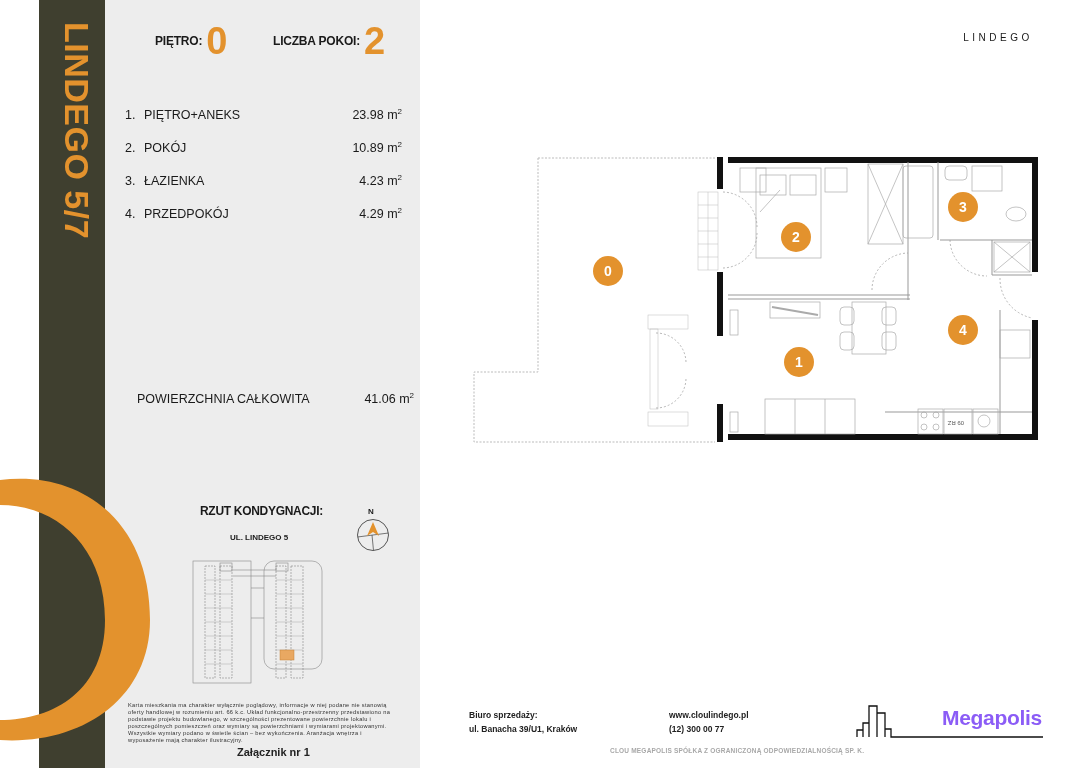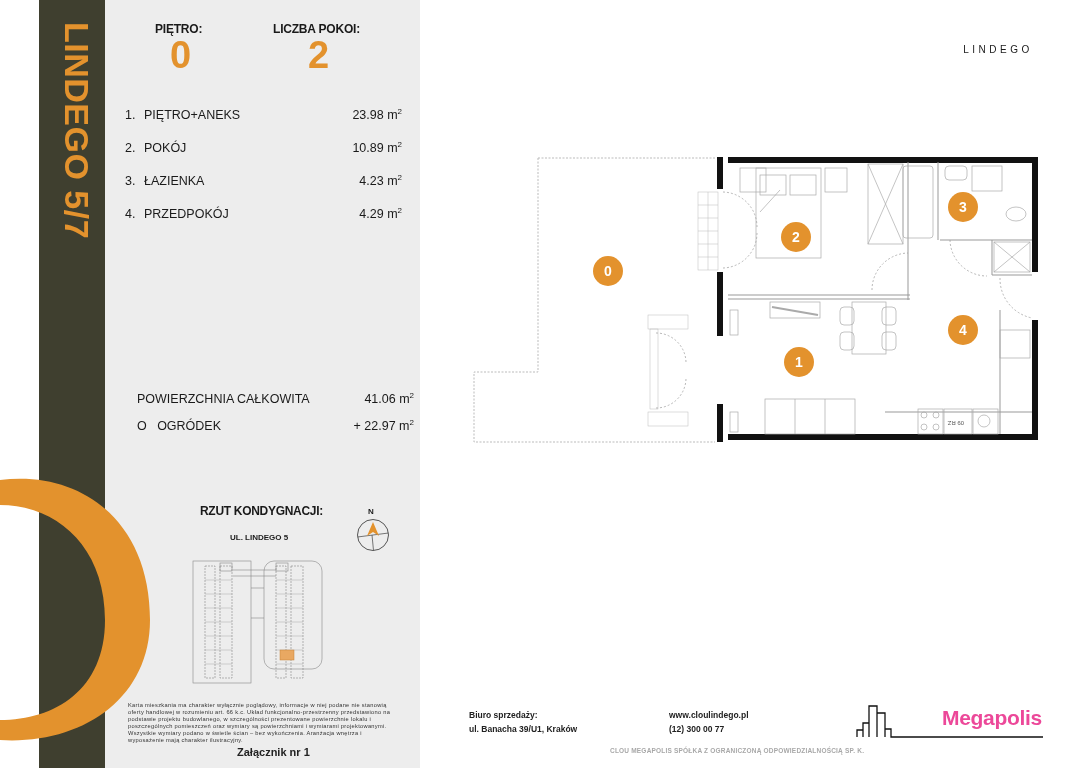--- a/index.html
+++ b/index.html
@@ -3,21 +3,21 @@
 <meta charset="utf-8">
 <style>
   * { box-sizing: border-box; margin: 0; padding: 0; }
   body { width: 1087px; height: 768px; background: #ffffff; font-family: "Liberation Sans", sans-serif; position: relative; overflow: hidden; color: #1a1a1a; }
   .left-panel { position: absolute; left: 105px; top: 0; width: 315px; height: 768px; background: #ededed; }
   .sidebar { position: absolute; left: 39px; top: 0; width: 66px; height: 768px; background: #3f3f2f; overflow: hidden; }
   .arc-wrap { position: absolute; left: 0; top: 0; width: 420px; height: 768px; overflow: hidden; pointer-events: none; }
   .side-title-box { position: absolute; left: 48px; top: 22px; width: 50px; height: 220px; }
   .side-title-box span { position: absolute; left: 48px; top: 0; transform-origin: 0 0; transform: rotate(90deg); white-space: nowrap; font-weight: 700; font-size: 34px; color: #e3922d; letter-spacing: 0.5px; }
 
-  .hdr { position: absolute; top: 22px; display: flex; align-items: center; font-weight: 700; flex-direction: column; }
+  .hdr { position: absolute; top: 22px; display: flex; align-items: center; font-weight: 700; }
   .hdr .lab { font-size: 12px; letter-spacing: -0.2px; }
   .hdr .num { font-size: 38px; color: #e3922d; margin-left: 4px; line-height: 38px; }
 
   .rooms { position: absolute; left: 125px; top: 98px; width: 277px; }
   .room { display: flex; height: 33px; align-items: center; font-size: 12.5px; }
   .room .idx { width: 19px; }
   .room .nm { flex: 1; }
   .room .ar { text-align: right; }
   sup { font-size: 8px; vertical-align: 5px; }
 
@@ -26,30 +26,30 @@
 
   .rzut { position: absolute; left: 200px; top: 504px; font-weight: 700; font-size: 12px; letter-spacing: -0.3px; }
   .street { position: absolute; left: 230px; top: 533px; font-weight: 700; font-size: 8px; }
   .compass { position: absolute; left: 355px; top: 507px; width: 36px; height: 46px; }
   .siteplan { position: absolute; left: 190px; top: 558px; width: 135px; height: 128px; }
   .disclaimer { position: absolute; left: 128px; top: 702px; width: 270px; font-size: 5.7px; line-height: 7px; letter-spacing: 0.3px; color: #333; }
   .annex { position: absolute; left: 237px; top: 746px; font-size: 11px; font-weight: 700; color: #222; }
 
   .logo { position: absolute; left: 948px; top: 30px; text-align: center; width: 100px; }
   .logo .clou { font-family: "Liberation Serif", serif; font-size: 38px; letter-spacing: 1px; line-height: 40px; color: #1a1a1a; }
-  .logo .sub { font-size: 10px; letter-spacing: 3.5px; margin-top: 14px; text-align: center; }
+  .logo .sub { font-size: 10px; letter-spacing: 3.5px; margin-top: 2px; text-align: center; }
 
   .plan { position: absolute; left: 460px; top: 150px; width: 600px; height: 300px; }
   .badge { position: absolute; width: 30px; height: 30px; border-radius: 50%; background: #e3922d; color: #fff; font-weight: 700; font-size: 14px; display: flex; align-items: center; justify-content: center; }
 
   .footer { position: absolute; left: 420px; top: 680px; width: 667px; height: 88px; margin-left: 12px; }
   .f-col { position: absolute; font-size: 8.5px; font-weight: 700; line-height: 14px; color: #222; }
   .f-legal { position: absolute; left: 178px; top: 67px; font-size: 6.5px; font-weight: 700; color: #a8a8a8; letter-spacing: 0.2px; }
   .mega { position: absolute; left: 855px; top: 703px; width: 190px; height: 36px; }
-  .mega-text { position: absolute; left: 942px; top: 706px; font-size: 21px; font-weight: 700; color: #ec4899; letter-spacing: -0.3px; }
+  .mega-text { position: absolute; left: 942px; top: 706px; font-size: 21px; font-weight: 700; color: #8b5cf6; letter-spacing: -0.3px; }
 </style>
 </head>
 <body>
 
 <div class="left-panel"></div>
 <div class="sidebar"></div>
 
 <div class="arc-wrap">
   <svg width="420" height="768" viewBox="0 0 420 768">
     <path d="M -120 478 A 195 195 0 1 1 -120 738 L -120 708 A 160 160 0 1 0 -120 508 Z" fill="none"></path>
@@ -90,24 +90,20 @@
     <span class="idx">4.</span>
     <span class="nm">PRZEDPOKÓJ</span>
     <span class="ar"><span>4.29 m</span><sup>2</sup></span>
   </div>
 </div>
 
 <div class="totals">
   <div class="tot-row">
     <span>POWIERZCHNIA CAŁKOWITA</span>
     <span><span>41.06 m</span><sup>2</sup></span>
-  </div>
-  <div class="tot-row">
-    <span style="white-space:pre">O   OGRÓDEK</span>
-    <span><span>+ 22.97 m</span><sup>2</sup></span>
   </div>
 </div>
 
 <div class="rzut">RZUT KONDYGNACJI:</div>
 <div class="street">UL. LINDEGO 5</div>
 <div class="compass">
   <div style="position:absolute;left:13px;top:0;font-size:8px;font-weight:700;">N</div>
   <svg width="36" height="36" style="position:absolute;left:0;top:10px" viewBox="0 0 36 36">
     <circle cx="18" cy="18" r="15.5" fill="none" stroke="#555" stroke-width="1"></circle>
     <line x1="2.5" y1="20" x2="33.5" y2="16" stroke="#555" stroke-width="0.8"></line>

